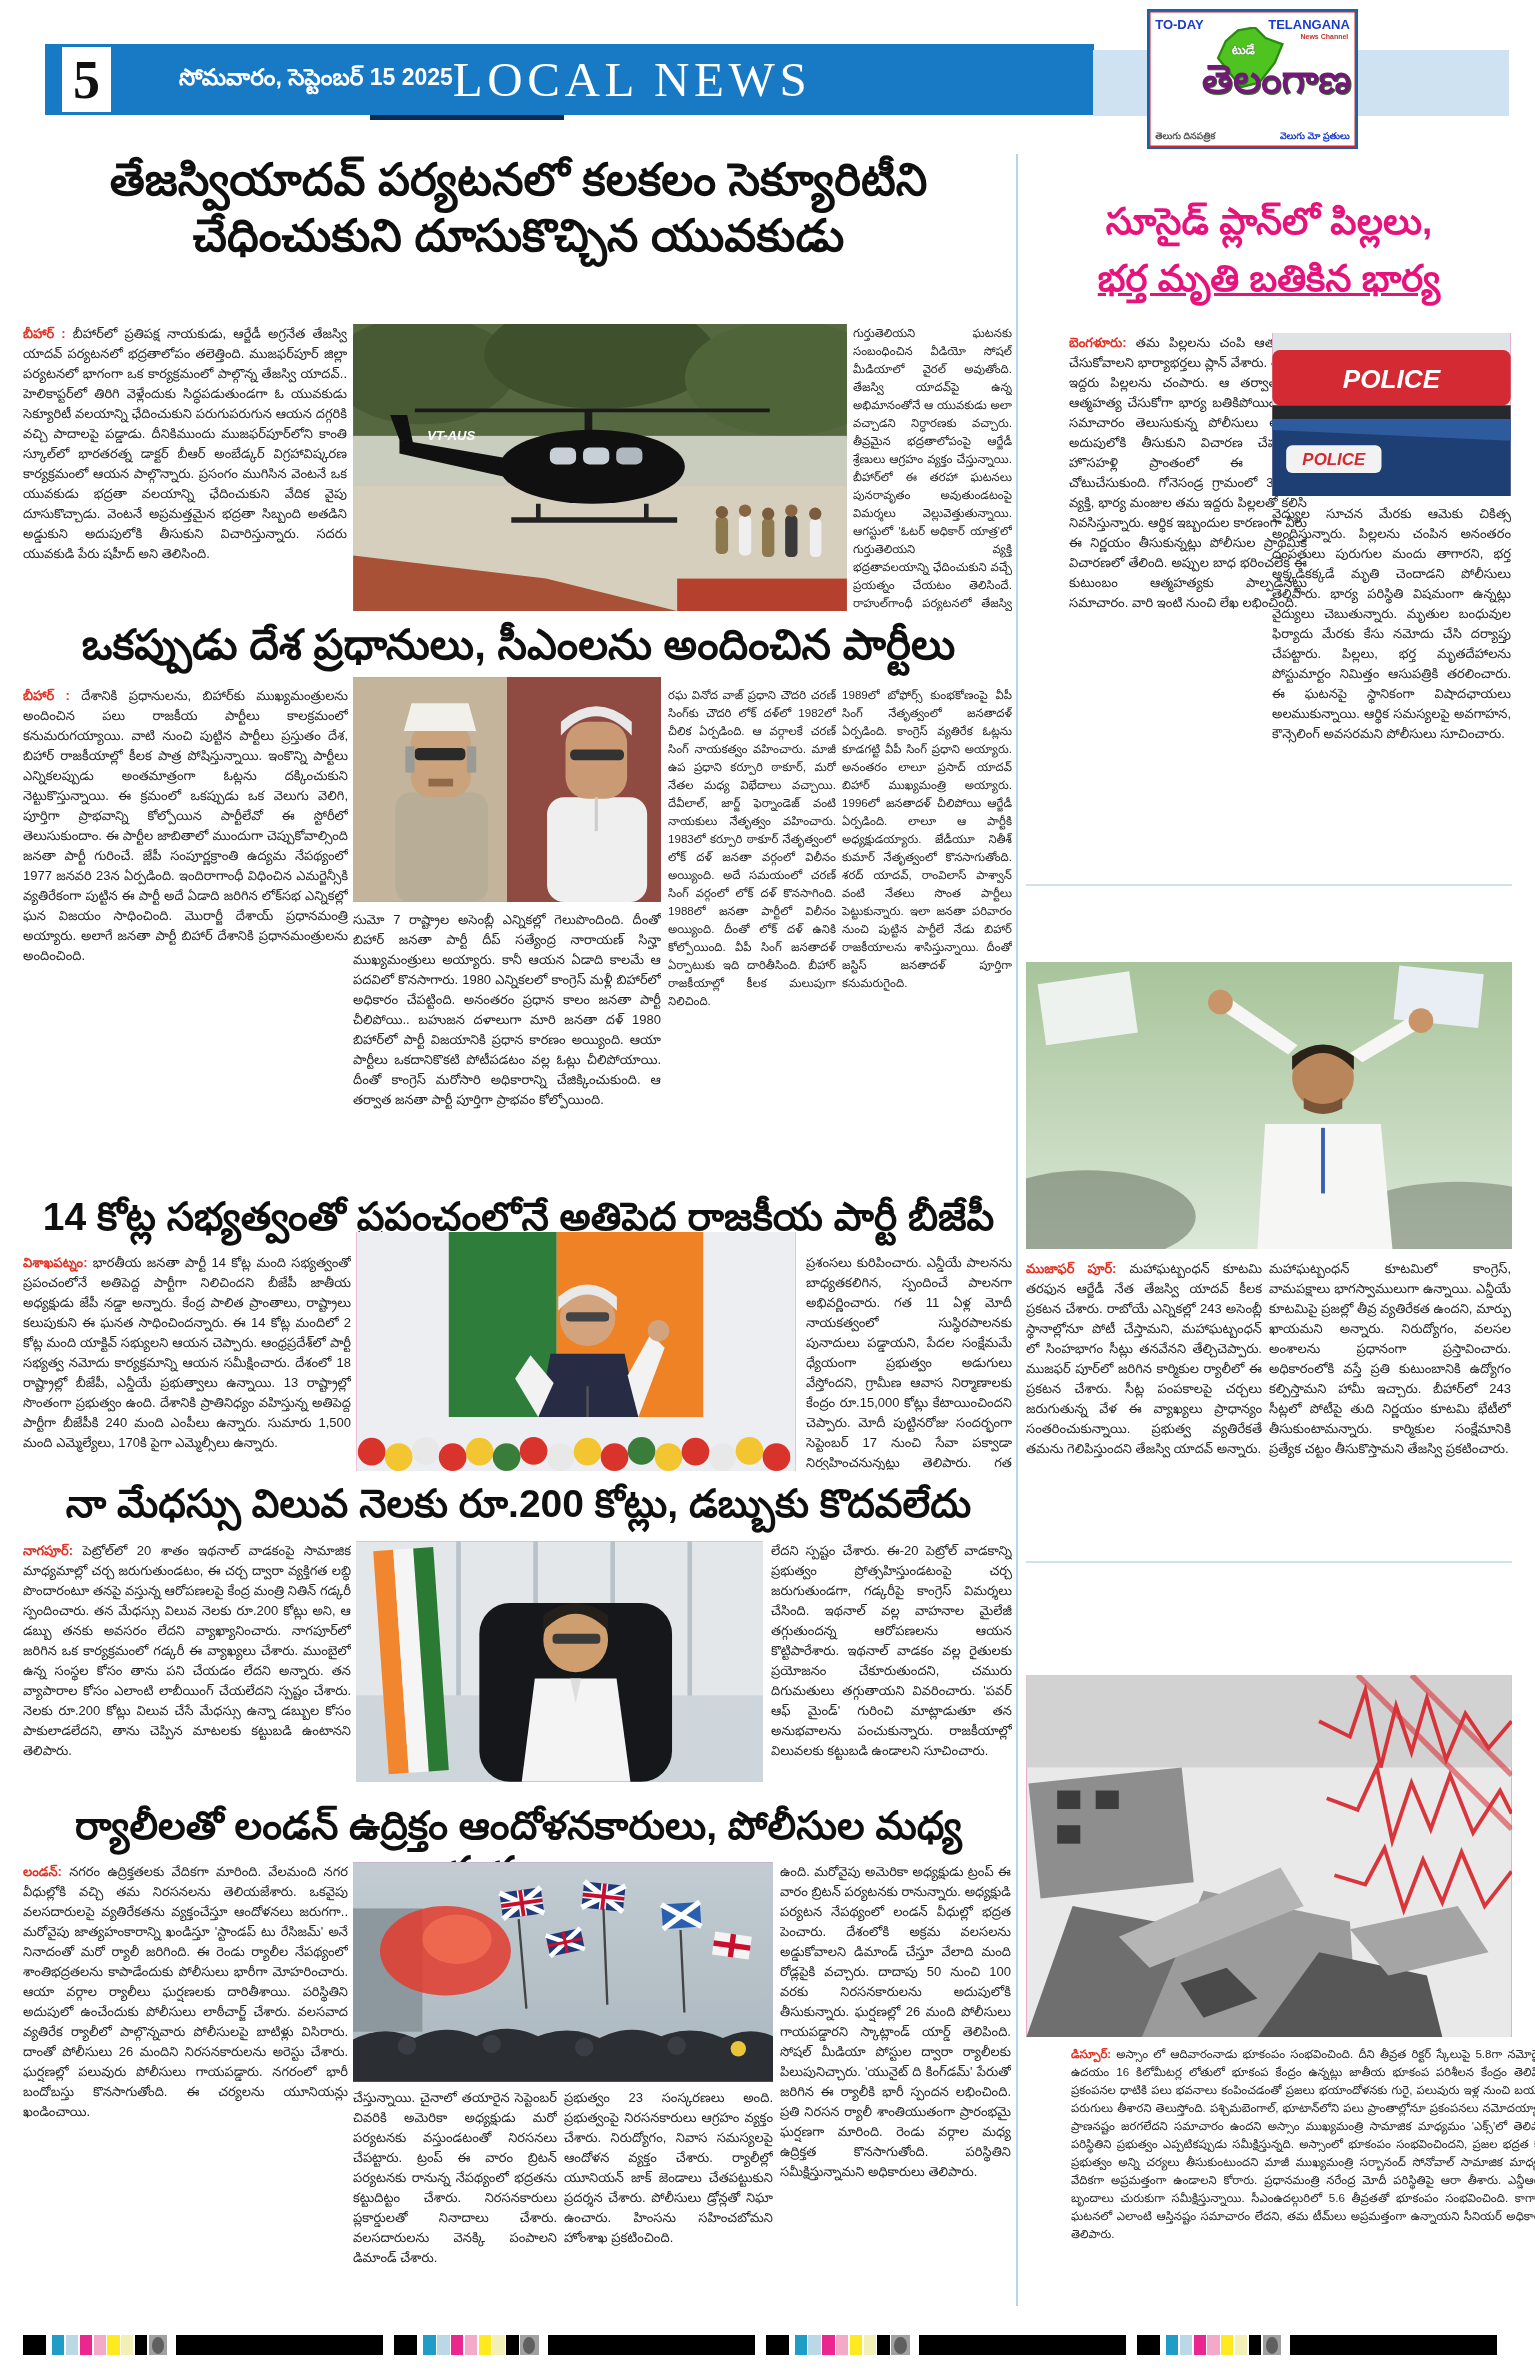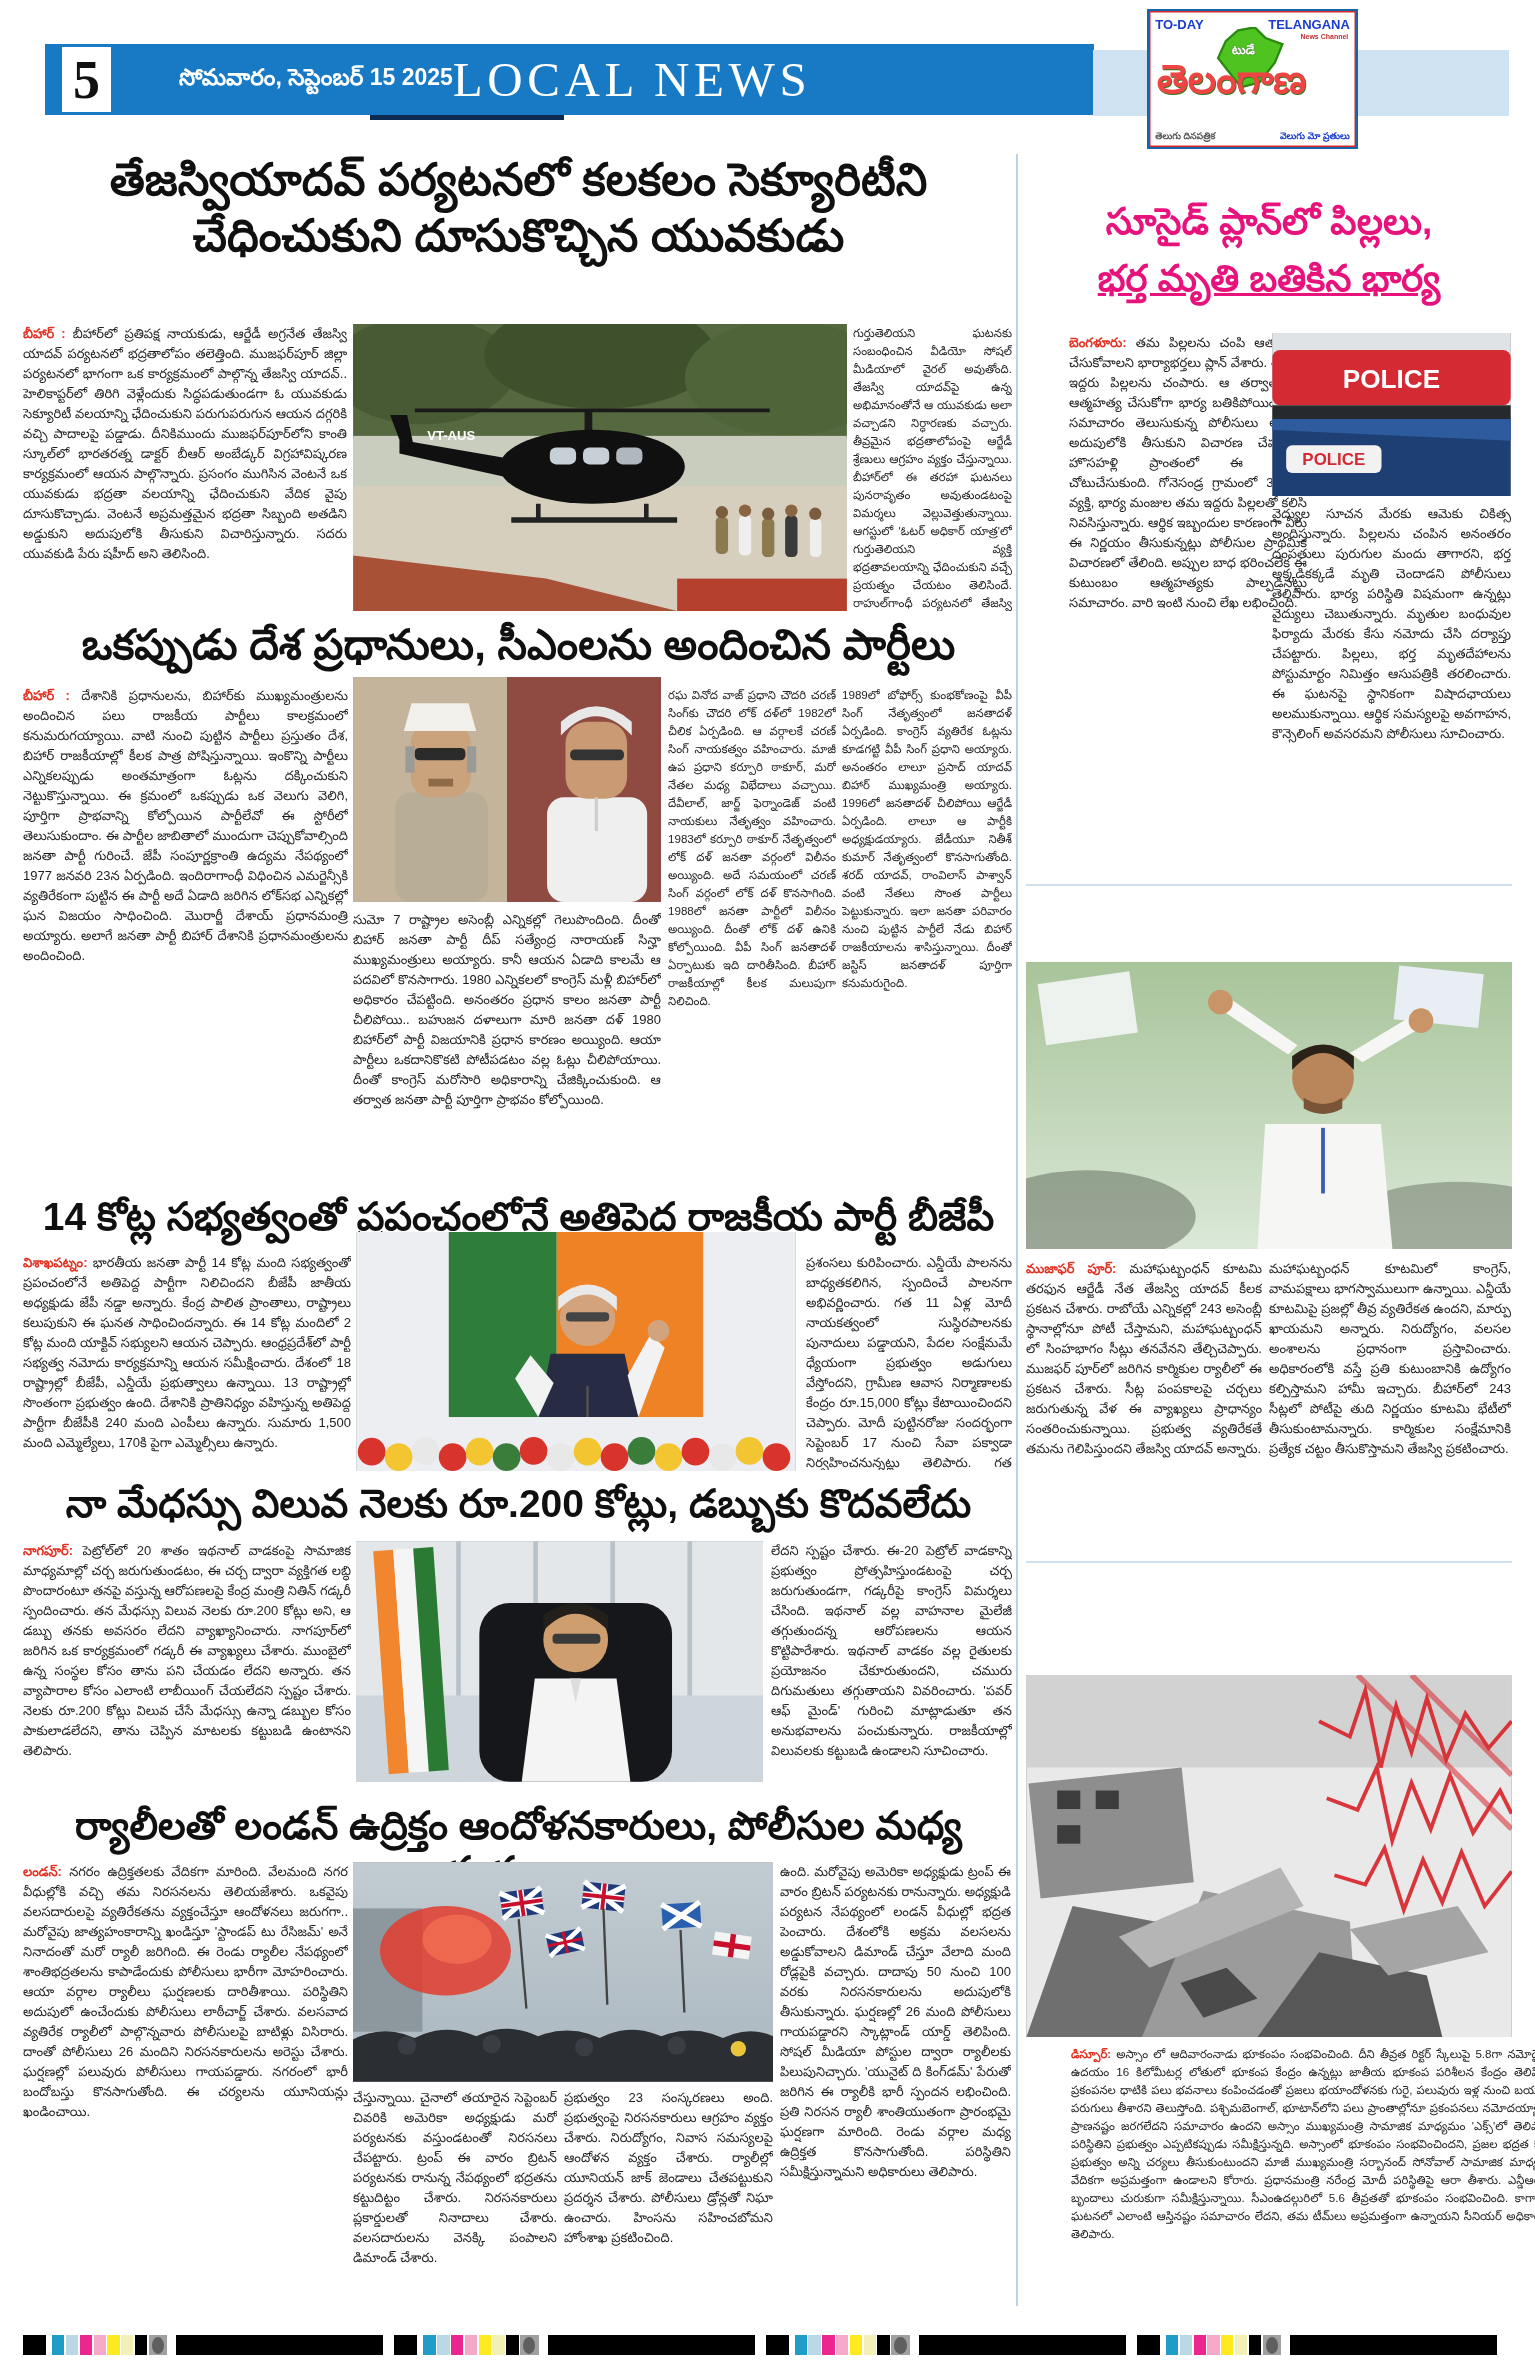--- a/index.html
+++ b/index.html
@@ -15,37 +15,37 @@
   .hdr-title{position:absolute;left:370px;top:44px;width:524px;height:71px;display:flex;align-items:center;
              justify-content:center;color:#ffffff;font-family:"Liberation Serif",serif;
              font-size:49px;letter-spacing:4.6px;}
   .hdr-underline{position:absolute;left:370px;top:115px;width:194px;height:5.4px;background:#0d2a52;}
   .hdr-light{position:absolute;left:1093px;top:50px;width:416px;height:66px;background:#cfe2f2;}
   .logo-box{position:absolute;left:1147px;top:9.3px;width:207px;height:136px;background:#ffffff;
             border:2.3px solid #1665a8;box-shadow:inset 0 0 0 1.5px #d8262c;}
   .logo-row{position:absolute;top:6.2px;left:6.2px;right:6.2px;display:flex;justify-content:space-between;
             font-weight:bold;font-size:13px;color:#1a3ccc;}
   .logo-chan{position:absolute;top:21.6px;right:7.7px;font-size:7px;font-weight:bold;color:#c03030;}
-  .logo-script{position:absolute;top:45px;left:7.7px;right:4.6px;text-align:left;
-               color:#ef4444;font-weight:bold;font-size:40px;line-height:46px;
+  .logo-script{position:absolute;top:45px;left:7.7px;right:4.6px;text-align:right;
+               color:#701a75;font-weight:bold;font-size:40px;line-height:46px;
                text-shadow:0.8px 0.8px 0 #2a7a1e;}
   .logo-map{position:absolute;top:15.4px;left:66px;width:69px;height:62px;}
   .logo-overlay{position:absolute;top:32px;left:83px;color:#fff;font-weight:bold;font-size:12.3px;
                 text-shadow:0 0 1.5px #555;}
   .logo-bot{position:absolute;bottom:4.6px;left:6.2px;right:6.2px;display:flex;justify-content:space-between;
             font-size:9.3px;font-weight:bold;}
   .logo-bot .l{color:#555;} .logo-bot .r{color:#1a3ccc;}
   
   .hl{position:absolute;font-weight:bold;color:#101010;text-align:center;}
   .hl-mag{color:#e8127c;} .hl-pur{color:#7d1788;} .hl-navy{color:#1f1f8f;}
   
   .bcol{position:absolute;text-align:justify;font-size:13px;line-height:20px;color:#1d1d1d;overflow:hidden;}
   .bcol-sm{font-size:11.6px;line-height:18px;}
   .dl{color:#e33122;font-weight:bold;}
-  .photo{position:absolute;overflow:hidden;background:#a3a3a3;}
+  .photo{position:absolute;overflow:hidden;background:#ec4899;font-style:italic;}
   .vline{position:absolute;background:#b8d4ea;}
   .hsep{position:absolute;background:#cfe0f0;height:1.5px;}
   
   #calstrip{position:absolute;left:23px;top:2335px;width:1488px;height:20px;display:flex;align-items:center;}
   .cal-seg{width:12.3px;height:20px;margin-right:1.5px;flex:none;}
   .cal-first{width:23px;margin-right:6.2px;}
   .cal-gray{position:relative;width:18.5px;}
   .cal-gray:after{content:'';position:absolute;left:3.1px;top:1.5px;right:3.1px;bottom:1.5px;
                   background:#5f5f5f;border-radius:50%;}
   .cal-bar{width:207px;height:20px;margin:0 10.8px 0 7.7px;flex:none;}

